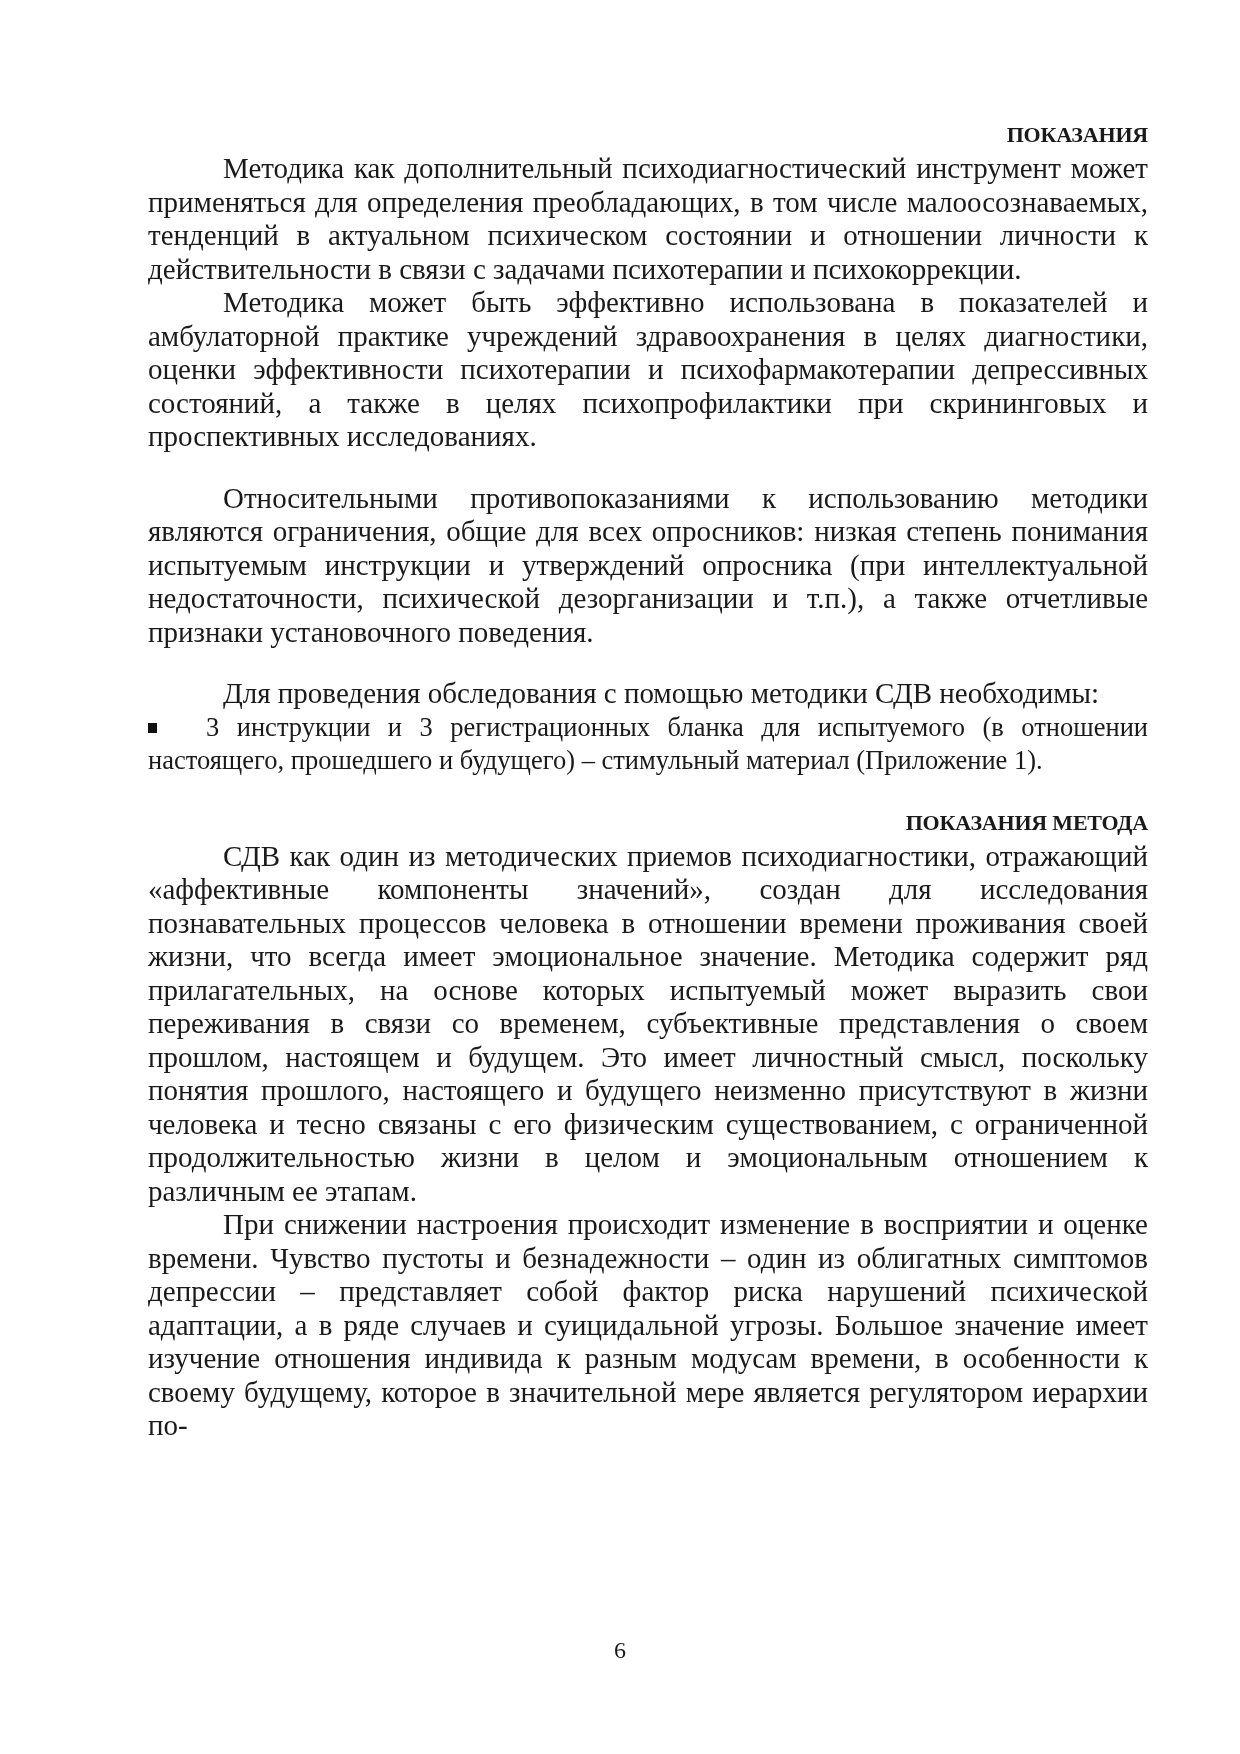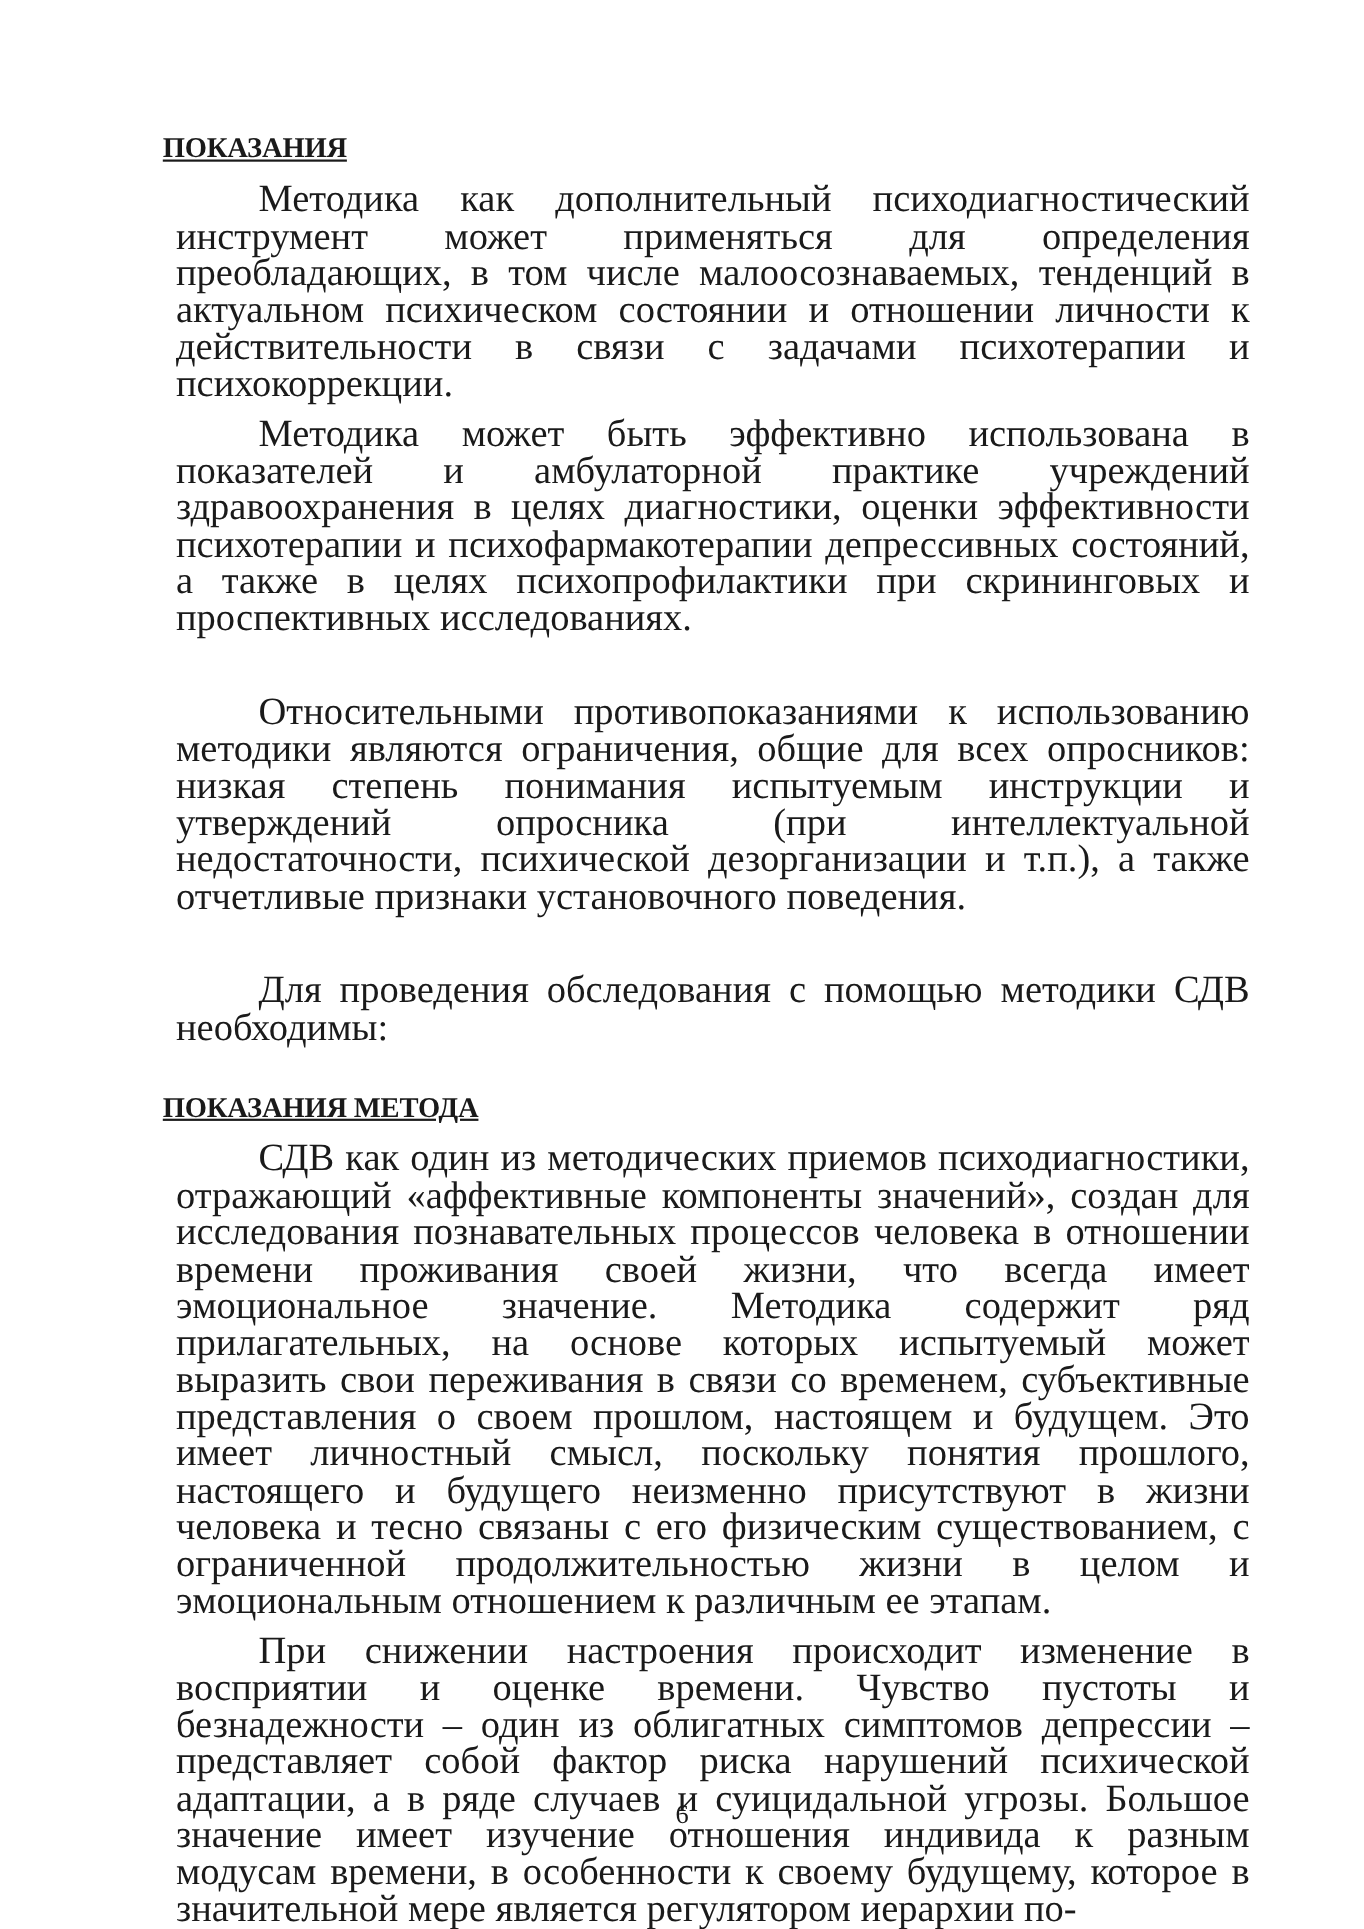--- a/index.html
+++ b/index.html
@@ -17,33 +17,32 @@
     }
     .page {
       position: absolute;
       left: 148px;
       top: 118px;
       width: 1000px;
     }
     .heading {
       font-family: "Liberation Serif", "DejaVu Serif", serif;
       font-weight: bold;
-      font-size: 26px;
-      text-align: left;
+      font-size: 22px;
+      text-align: right;
       line-height: 34px;
       margin: 0;
       letter-spacing: -0.2px;
-      text-decoration: underline;
     }
     .para {
-      font-size: 35px;
+      font-size: 29px;
       line-height: 33.5px;
       text-align: justify;
       text-indent: 75px;
-      margin: 12px;
+      margin: 0;
       hyphens: manual;
     }
     .gap { height: 28px; }
     .bullet-item {
       font-size: 26.5px;
       line-height: 33.5px;
       text-align: justify;
       margin: 0;
       position: relative;
       text-indent: 58px;
@@ -81,20 +80,24 @@
   <div class="gap"></div>
 
   <section>
     <p class="para">Относительными противопоказаниями к использованию методики являются ограничения, общие для всех опросников: низкая степень понимания испытуемым инструкции и утверждений опросника (при интеллектуальной недостаточности, психической дезорганизации и т.п.), а также отчетливые признаки установочного поведения.</p>
   </section>
 
   <div class="gap"></div>
 
   <section>
     <p class="para">Для проведения обследования с помощью методики СДВ необходимы:</p>
+    <div class="bullet-item">
+      <span class="bullet-mark"></span>
+      <span>3 инструкции и 3 регистрационных бланка для испытуемого (в отношении настоящего, прошедшего и будущего) – стимульный материал (Приложение 1).</span>
+    </div>
   </section>
 
   <div class="gap"></div>
 
   <section>
     <h2 class="heading">ПОКАЗАНИЯ МЕТОДА</h2>
     <p class="para">СДВ как один из методических приемов психодиагностики, отражающий «аффективные компоненты значений», создан для исследования познавательных процессов человека в отношении времени проживания своей жизни, что всегда имеет эмоциональное значение. Методика содержит ряд прилагательных, на основе которых испытуемый может выразить свои переживания в связи со временем, субъективные представления о своем прошлом, настоящем и будущем. Это имеет личностный смысл, поскольку понятия прошлого, настоящего и будущего неизменно присутствуют в жизни человека и тесно связаны с его физическим существованием, с ограниченной продолжительностью жизни в целом и эмоциональным отношением к различным ее этапам.</p>
     <p class="para">При снижении настроения происходит изменение в восприятии и оценке времени. Чувство пустоты и безнадежности – один из облигатных симптомов депрессии – представляет собой фактор риска нарушений психической адаптации, а в ряде случаев и суицидальной угрозы. Большое значение имеет изучение отношения индивида к разным модусам времени, в особенности к своему будущему, которое в значительной мере является регулятором иерархии по-</p>
   </section>
 

